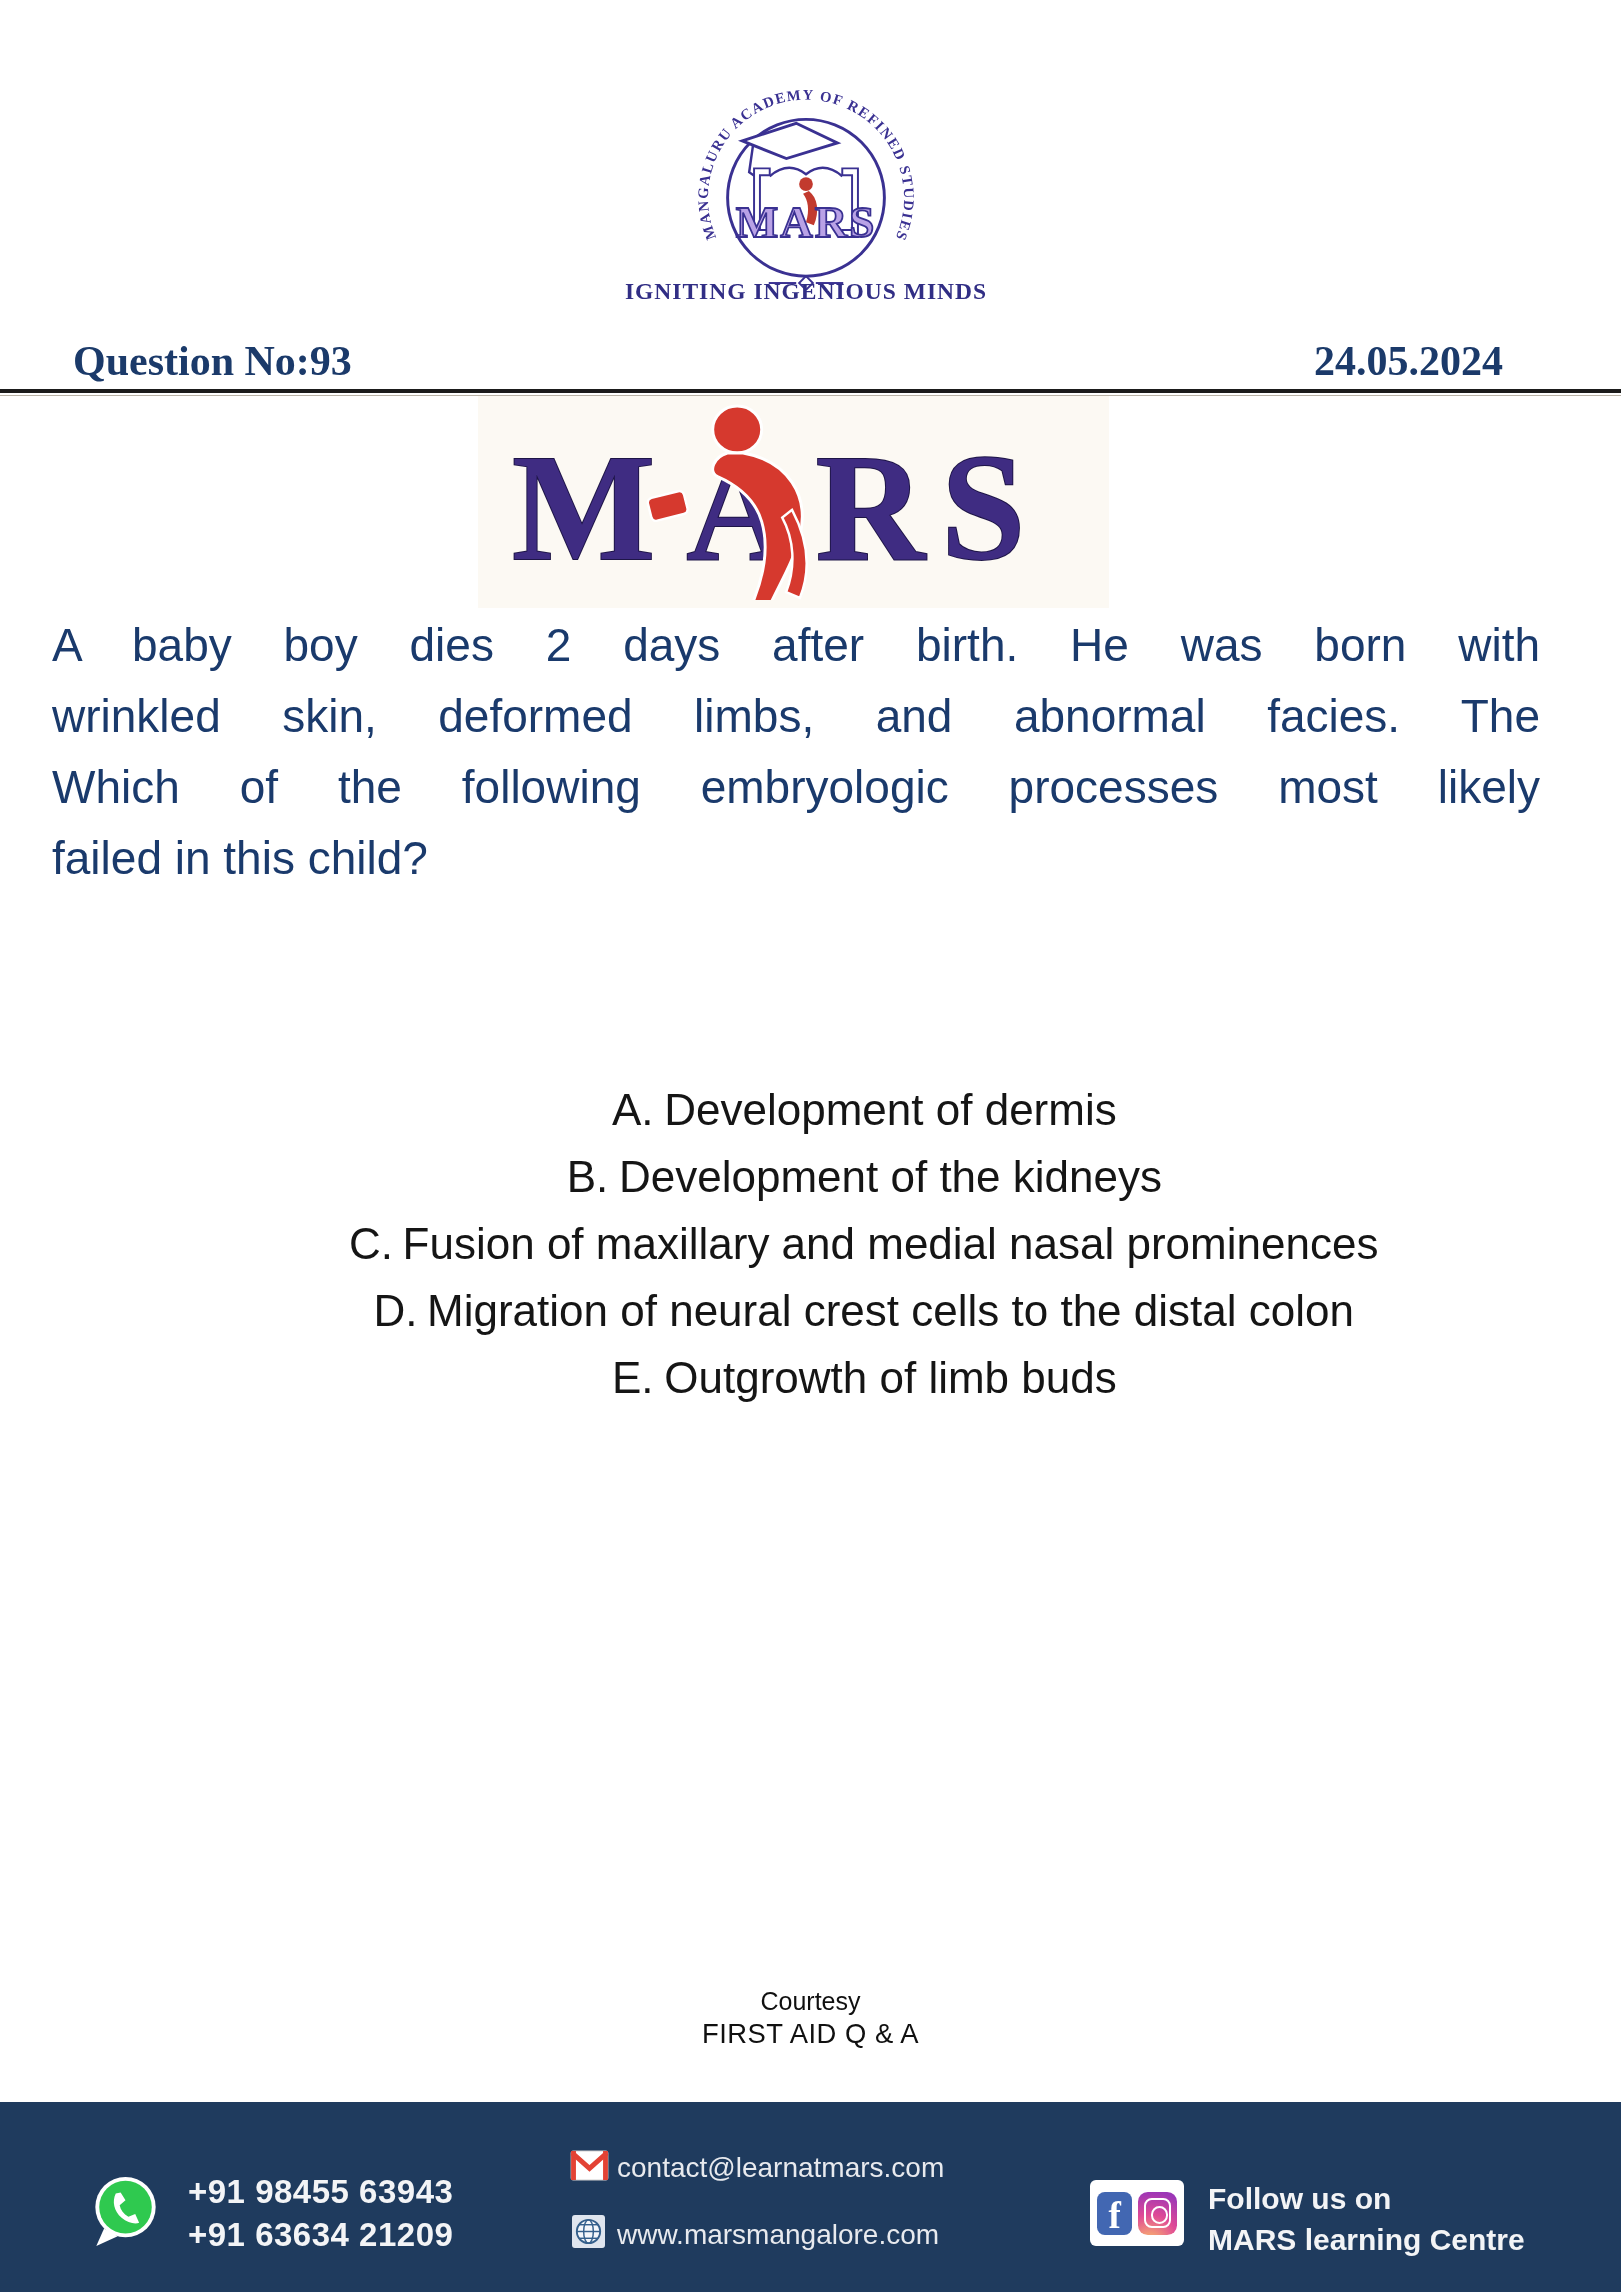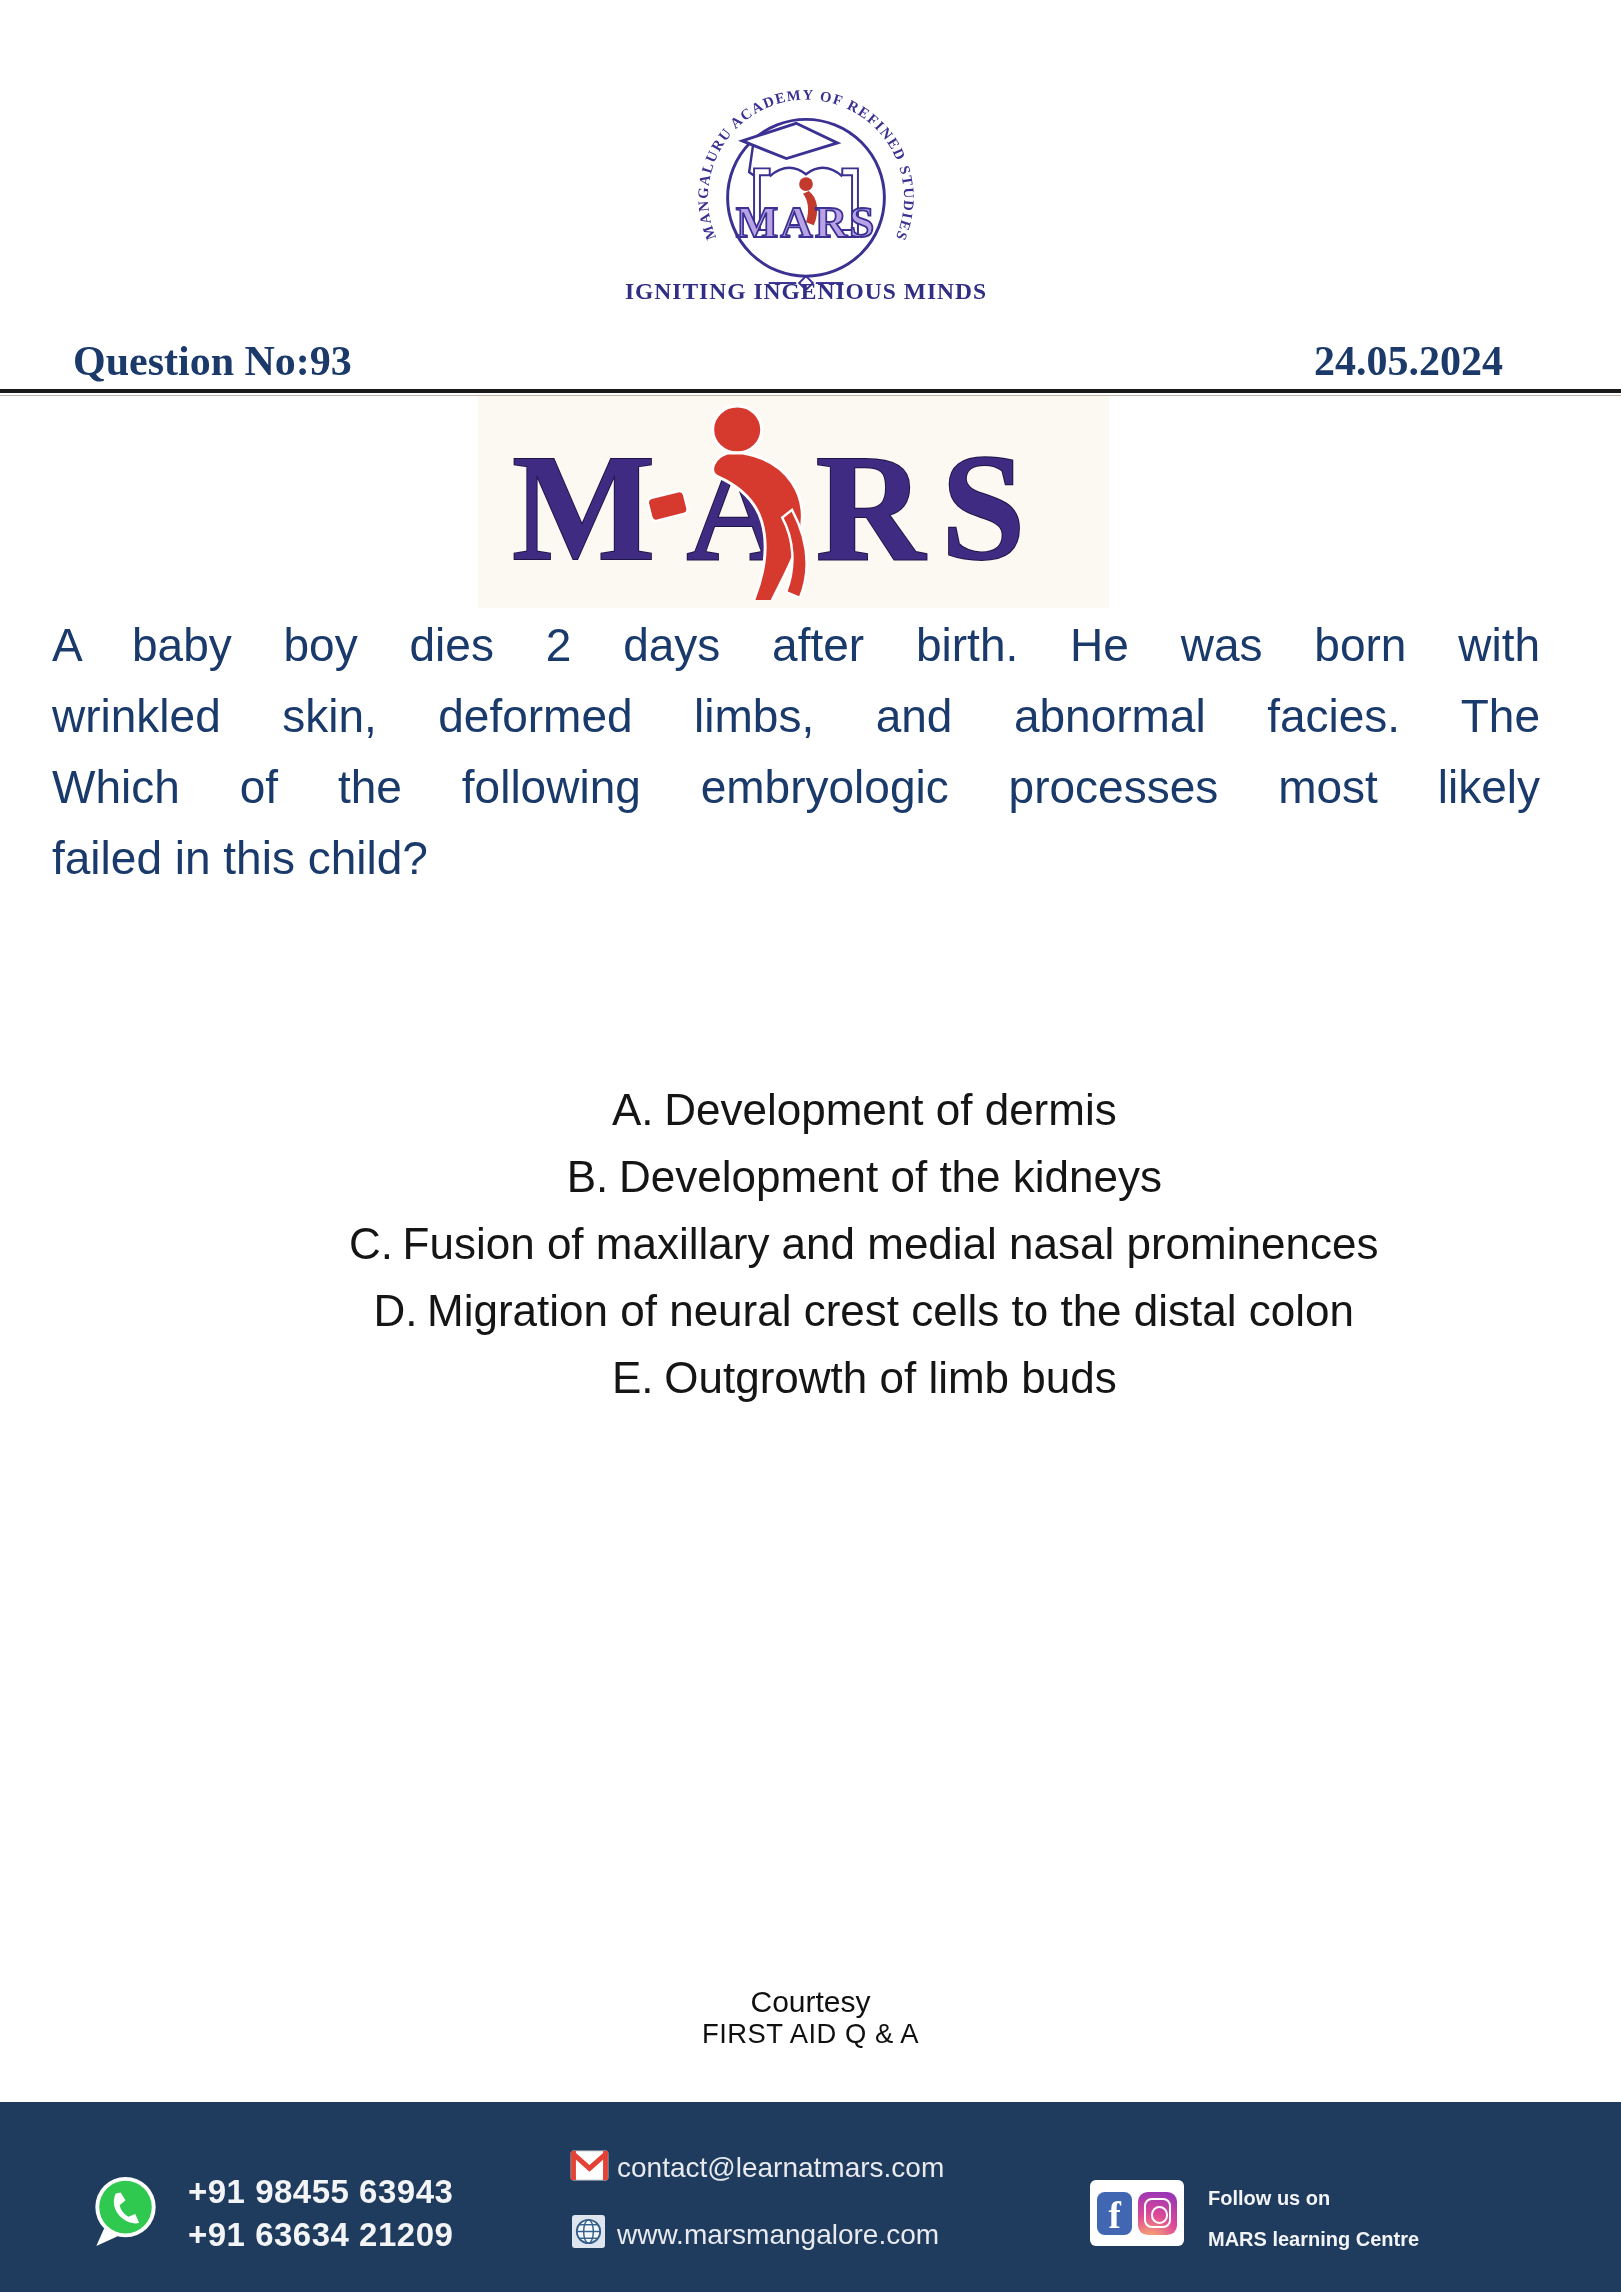--- a/index.html
+++ b/index.html
@@ -31,21 +31,21 @@
   .qline.last{text-align-last:left;}
 
   
   .options{position:absolute;left:173px;top:1076px;width:1372px;color:#151515;
            font-size:44px;line-height:67px;text-align:center;}
   .opt{white-space:nowrap;}
   .opt .letter{display:inline-block;min-width:63px;}
 
   
   .courtesy{position:absolute;left:0;top:1986px;width:1621px;text-align:center;color:#101010;}
-  .courtesy .c1{font-size:30px;line-height:31px;}
+  .courtesy .c1{font-size:25px;line-height:31px;}
   .courtesy .c2{font-size:27.4px;line-height:33px;letter-spacing:0.5px;}
 
   
   .footer{position:absolute;left:0;top:2102px;width:1621px;height:190px;background:#1f3b5e;}
   .wa-icon{position:absolute;left:90px;top:2174px;width:71px;height:74px;}
   .phones{position:absolute;left:188px;top:2170px;color:#f3f4f6;font-weight:bold;
           font-size:33px;line-height:43px;letter-spacing:0.5px;}
   .mailrow{position:absolute;left:570px;top:2148px;width:441px;height:41px;padding-left:44px;}
   .mail-icon{position:absolute;left:0;top:2px;width:39px;height:31px;}
   .mail-text{position:absolute;left:47px;top:3.9px;color:#e8eaee;font-size:28px;}
@@ -57,21 +57,21 @@
   .fb{width:35px;height:43px;border-radius:7.8px;background:#4267b2;color:#ffffff;
       font-family:"Liberation Serif", serif;font-weight:bold;font-size:37px;
       display:flex;align-items:flex-end;justify-content:center;overflow:hidden;line-height:39px;}
   .ig{width:39px;height:43px;border-radius:9.8px;position:relative;
       background:radial-gradient(circle at 30% 120%, #fdc468 0%, #df4996 50%, #9b36b7 90%);}
   .ig::before{content:"";position:absolute;left:5.9px;top:6.9px;right:5.9px;bottom:6.9px;
       border:2.9px solid #ffffff;border-radius:7.8px;}
   .ig::after{content:"";position:absolute;left:12.7px;top:14.7px;width:13.7px;height:13.7px;
       border:2.9px solid #ffffff;border-radius:50%;}
   .follow{position:absolute;left:1208px;top:2178px;color:#f3f4f6;font-weight:bold;
-          font-size:20px;line-height:41px;}
+          font-size:30px;line-height:41px;}
 </style>
 </head>
 <body>
 
 <div class="page">
 
   <div class="seal-wrap">
     <svg width="294" height="208" viewBox="0 0 300 212">
       <defs>
         <path id="arcPath" d="M 59.4,160.3 A 100,100 0 1 1 240.6,160.3" fill="none"></path>

